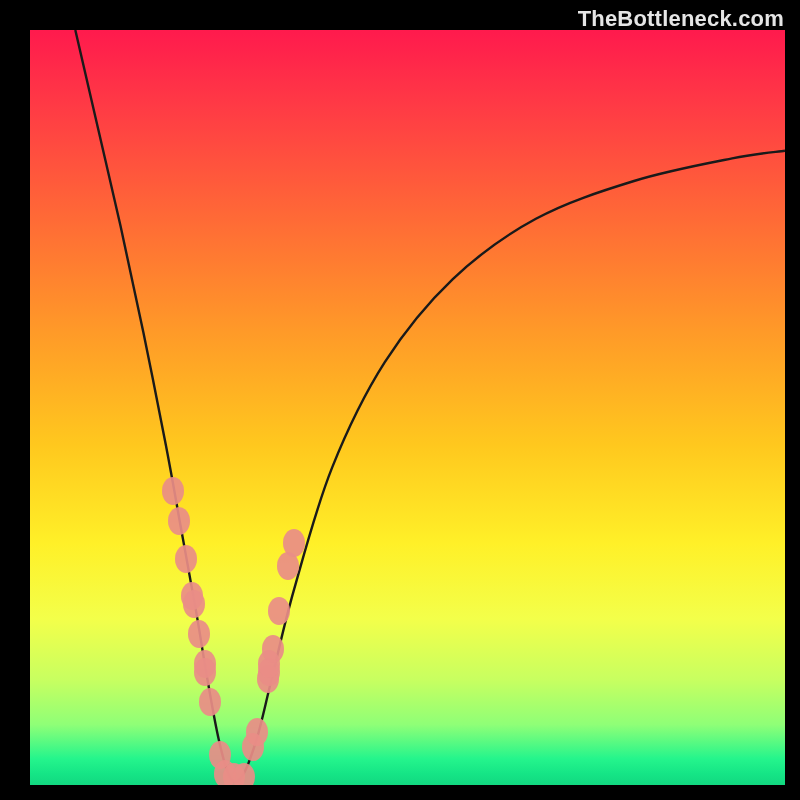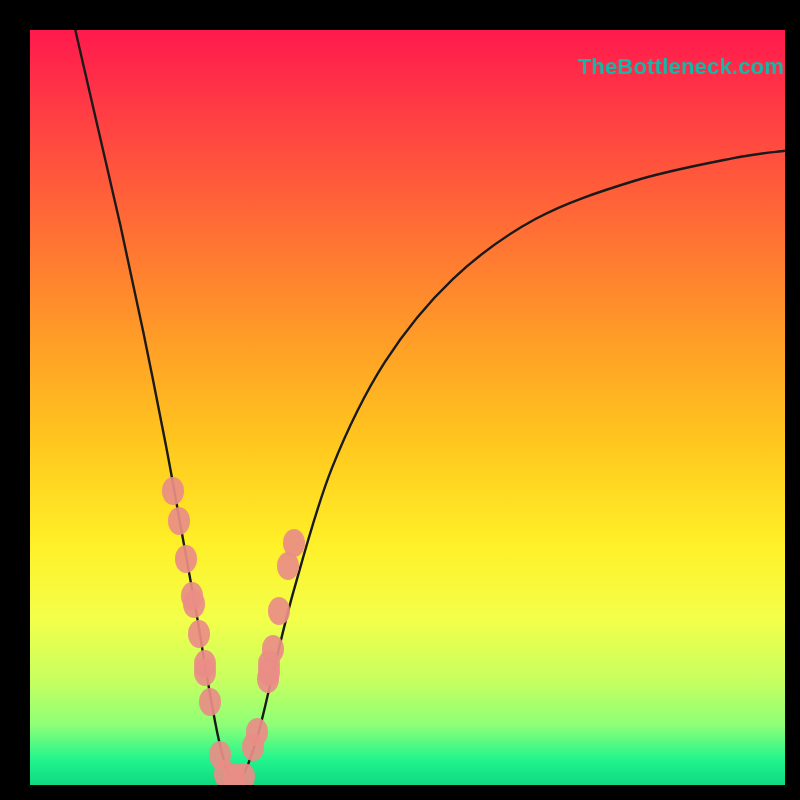--- a/index.html
+++ b/index.html
@@ -32,23 +32,22 @@
     position: absolute;
     inset: 0;
     pointer-events: none;
   }
   .watermark {
     position: absolute;
     top: 6px;
     right: 16px;
     font-size: 22px;
     font-weight: 600;
-    color: #14b8a6;
+    color: #e5e5e5;
     letter-spacing: 0.2px;
-    margin-top: 48px;
   }
   .dot {
     position: absolute;
     width: 22px;
     height: 28px;
     border-radius: 11px / 14px;
     background: #e98d87;
     opacity: 0.92;
     transform: translate(-50%, -50%);
     pointer-events: none;

